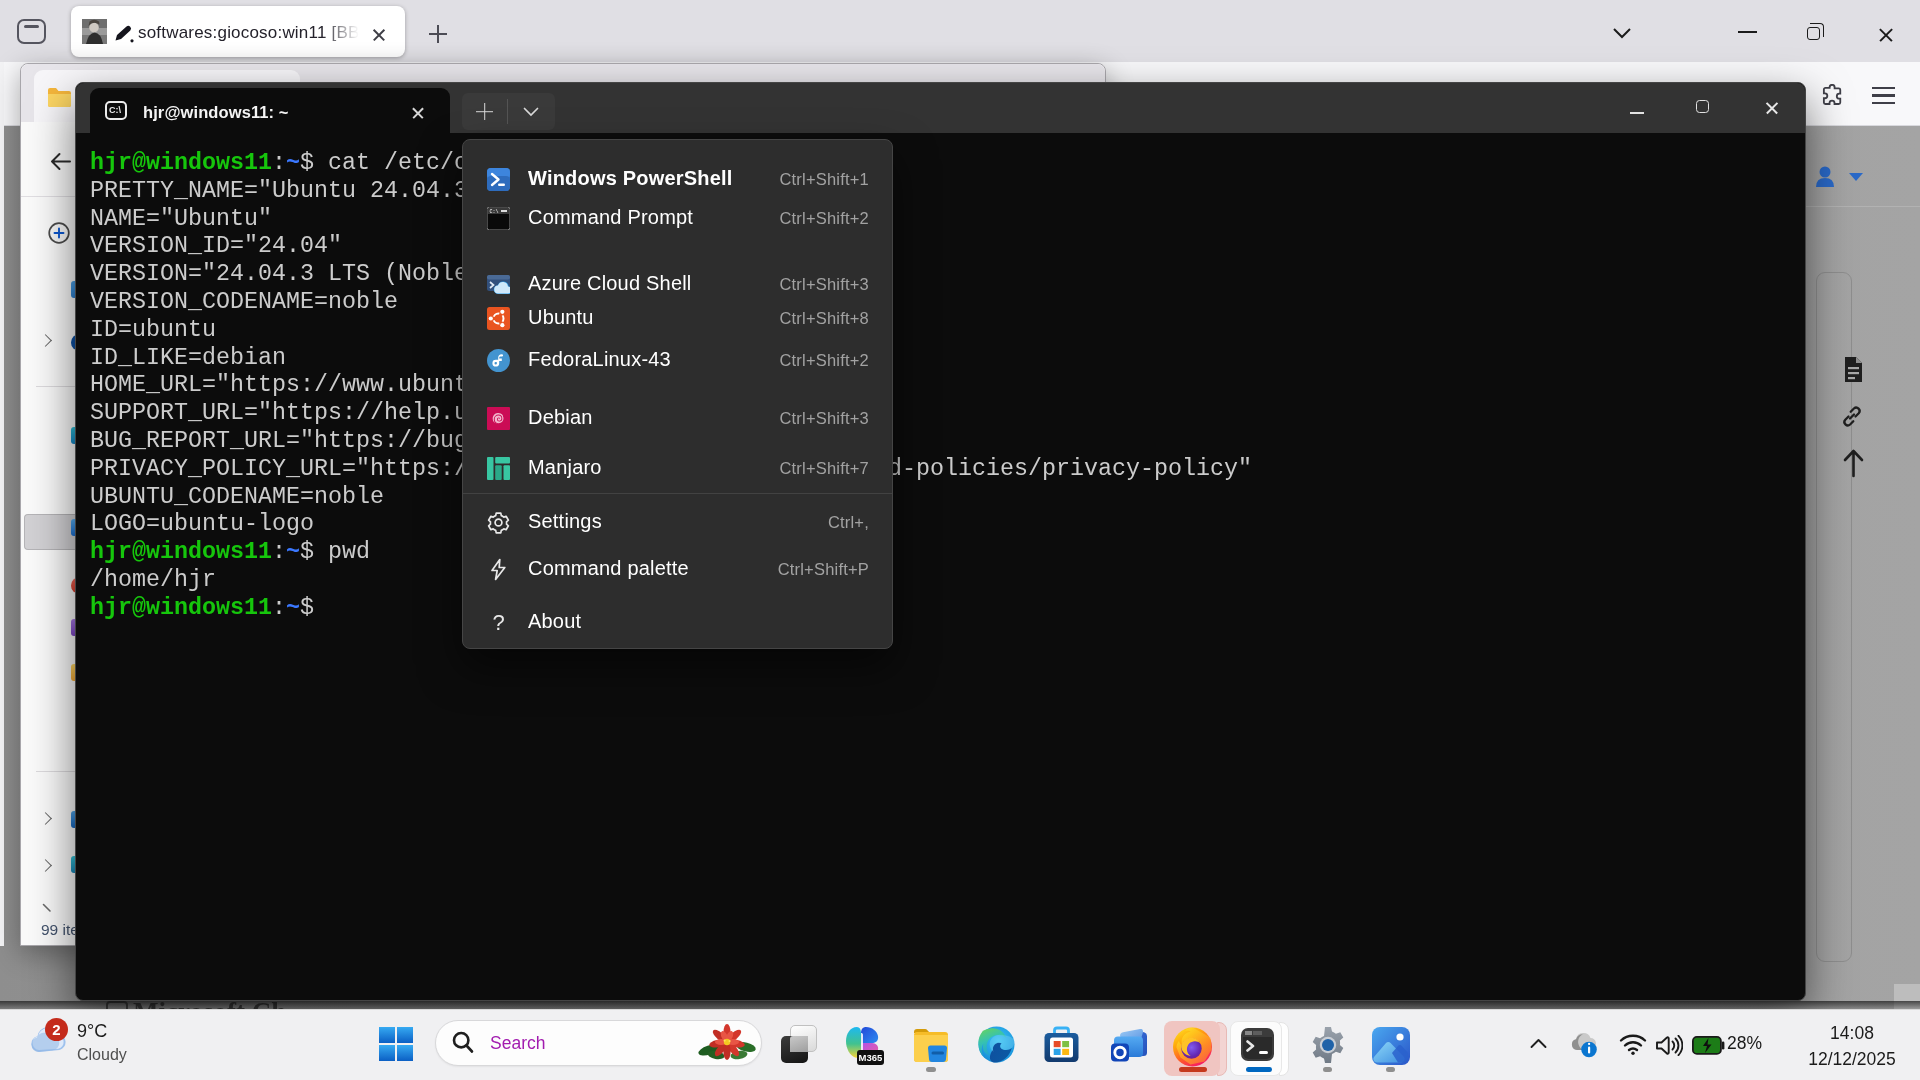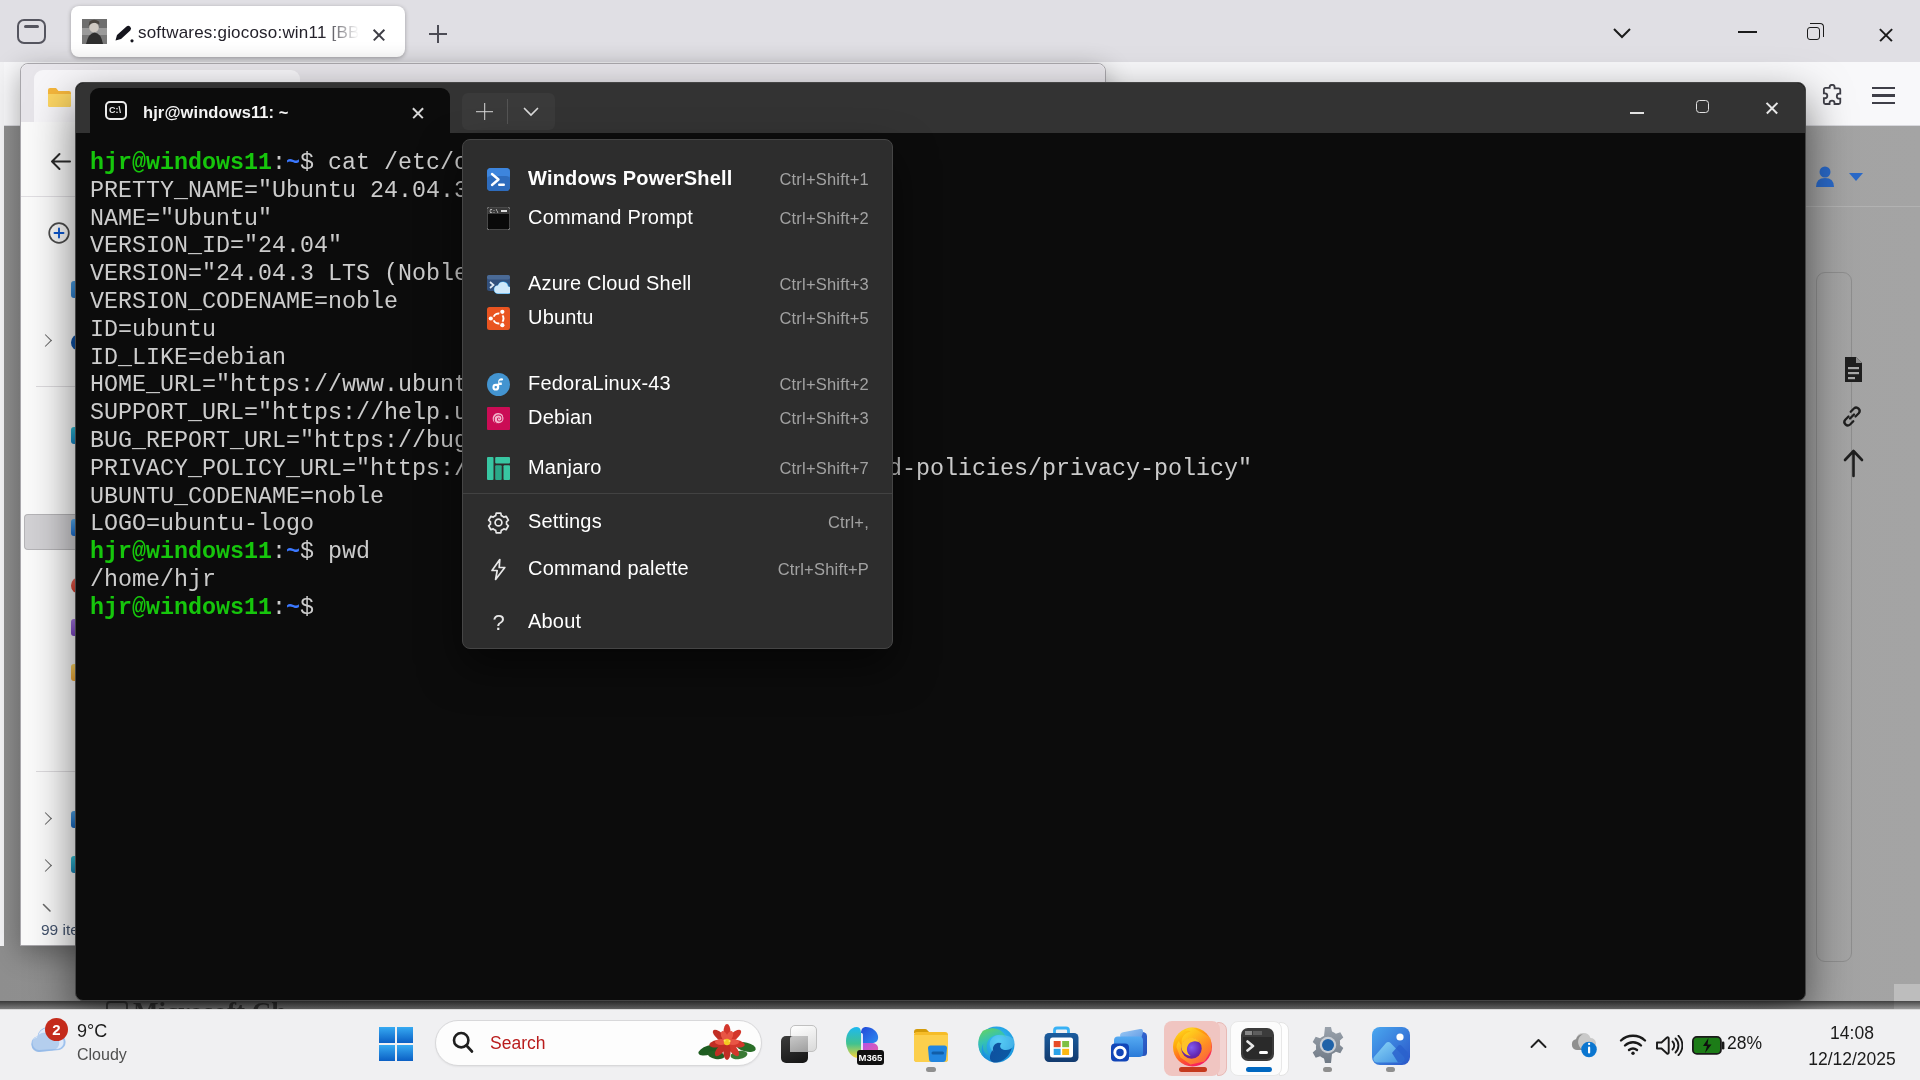--- a/index.html
+++ b/index.html
@@ -115,21 +115,21 @@
 
   
   #taskbar { left:0; top:1009px; width:1920px; height:71px; background:#f0f0f2; border-top:1px solid #d8d8d8; z-index:5; }
   .tk { z-index:6; }
   #wx-temp { left:77px; top:1021px; font-size:18px; color:#1c1c1c; }
   #wx-cond { left:77px; top:1046px; font-size:16px; color:#4f4f4f; }
   #wx-badge { left:45px; top:1018px; width:23px; height:23px; background:#c42b1c; border-radius:50%;
               color:#fff; font-size:15px; font-weight:bold; text-align:center; line-height:23px; }
   #search { left:435px; top:1020px; width:327px; height:46px; background:#fdfdfd; border:1px solid #d8d8da;
             border-radius:23px; box-shadow:0 1px 2px rgba(0,0,0,.06); }
-  #search-txt { left:490px; top:1033px; font-size:17.5px; color:#b91c1c; }
+  #search-txt { left:490px; top:1033px; font-size:17.5px; color:#a21caf; }
   .rundot { position:absolute; width:10px; height:5px; border-radius:2.5px; background:#8f8f8f; }
   #clock { left:1779px; top:1021px; width:146px; height:44px; font-size:17.5px; color:#1b1b1b; text-align:center; line-height:25.5px; }
 </style>
 </head><body>
 
 <div class="abs" id="tabbar"></div>
 <div class="abs" id="ffview"></div>
 <div class="abs" id="ff-tab"></div>
 <svg class="abs" id="favicon" viewBox="0 0 25 25">
     <rect width="25" height="25" fill="#9a9a9a"></rect>
@@ -293,23 +293,23 @@
       <rect width="23" height="23" rx="2.5" fill="#e95420"></rect>
       <circle cx="11.5" cy="11.5" r="5" fill="none" stroke="#fff" stroke-width="2"></circle>
       <circle cx="6.50" cy="11.50" r="1.9" fill="#e95420"></circle>
       <circle cx="14.00" cy="7.17" r="1.9" fill="#e95420"></circle>
       <circle cx="14.00" cy="15.83" r="1.9" fill="#e95420"></circle>
       <circle cx="3.80" cy="11.50" r="2.1" fill="#fff"></circle>
       <circle cx="15.35" cy="4.83" r="2.1" fill="#fff"></circle>
       <circle cx="15.35" cy="18.17" r="2.1" fill="#fff"></circle>
     </svg>
   <span class="lab">Ubuntu</span>
-    <span class="sc">Ctrl+Shift+5</span>
-  </div>
-<div class="mi" style="top:360px">
+    <span class="sc">Ctrl+Shift+8</span>
+  </div>
+<div class="mi" style="top:336px">
   <svg class="ic" viewBox="0 0 23 23">
       <circle cx="11.5" cy="11.5" r="11.5" fill="#4394d0"></circle>
       <path d="M11.5 23 a11.5 11.5 0 0 1 -11 -8 a11.5 11.5 0 0 0 11 8" fill="#2f6eb4"></path>
       <path d="M14.8 5.2 a3.6 3.6 0 0 0 -3.6 3.6 v2 h-2.4 a3.4 3.4 0 1 0 3.4 3.4 v-2.2 h2.6 v-2.4 h-2.6 v-.8 a1.4 1.4 0 0 1 1.4 -1.4 c.6 0 .9.1 1.2.1 a1.15 1.15 0 0 0 .3 -2.28 a6.6 6.6 0 0 0 -.3 -.02 Z M9.9 13.2 v1 a1.2 1.2 0 1 1 -1.2 -1.2 Z" fill="#fff"></path>
     </svg>
   <span class="lab">FedoraLinux-43</span>
     <span class="sc">Ctrl+Shift+2</span>
   </div>
 <div class="mi" style="top:394px">
   <svg class="ic" viewBox="0 0 23 23">

